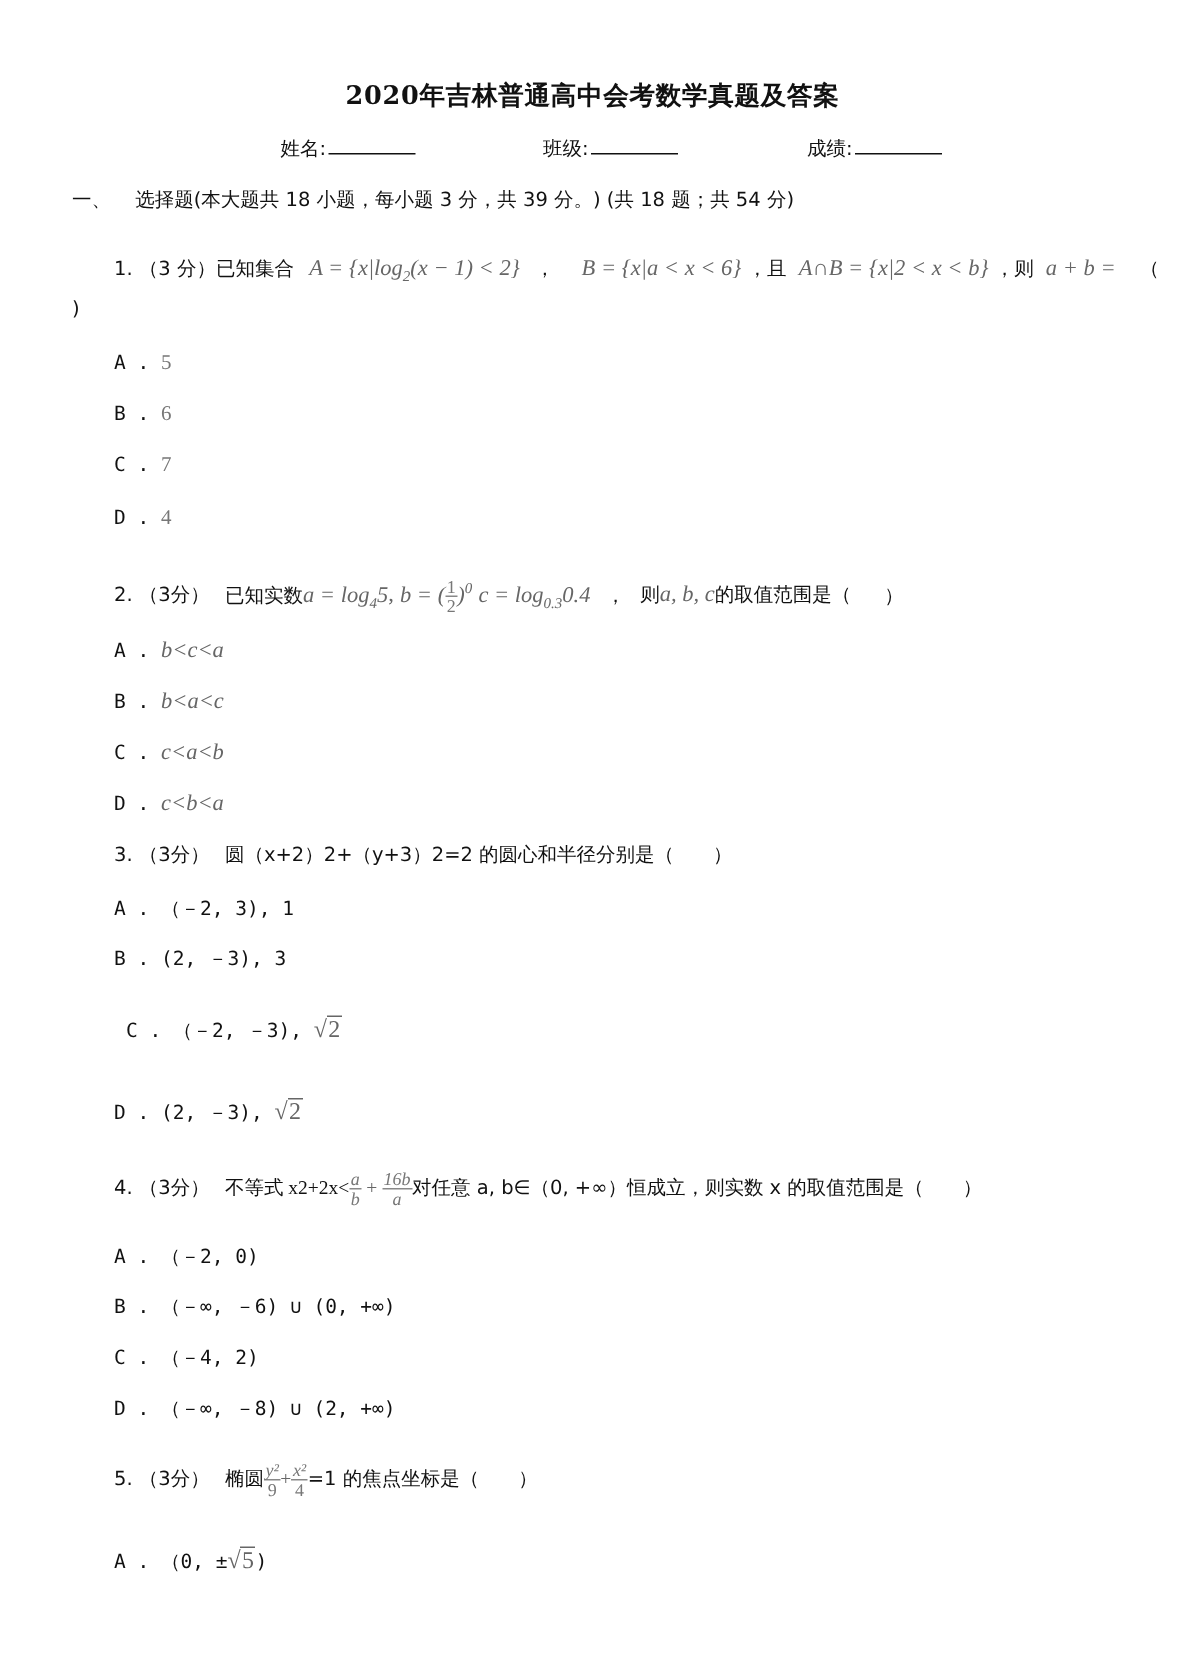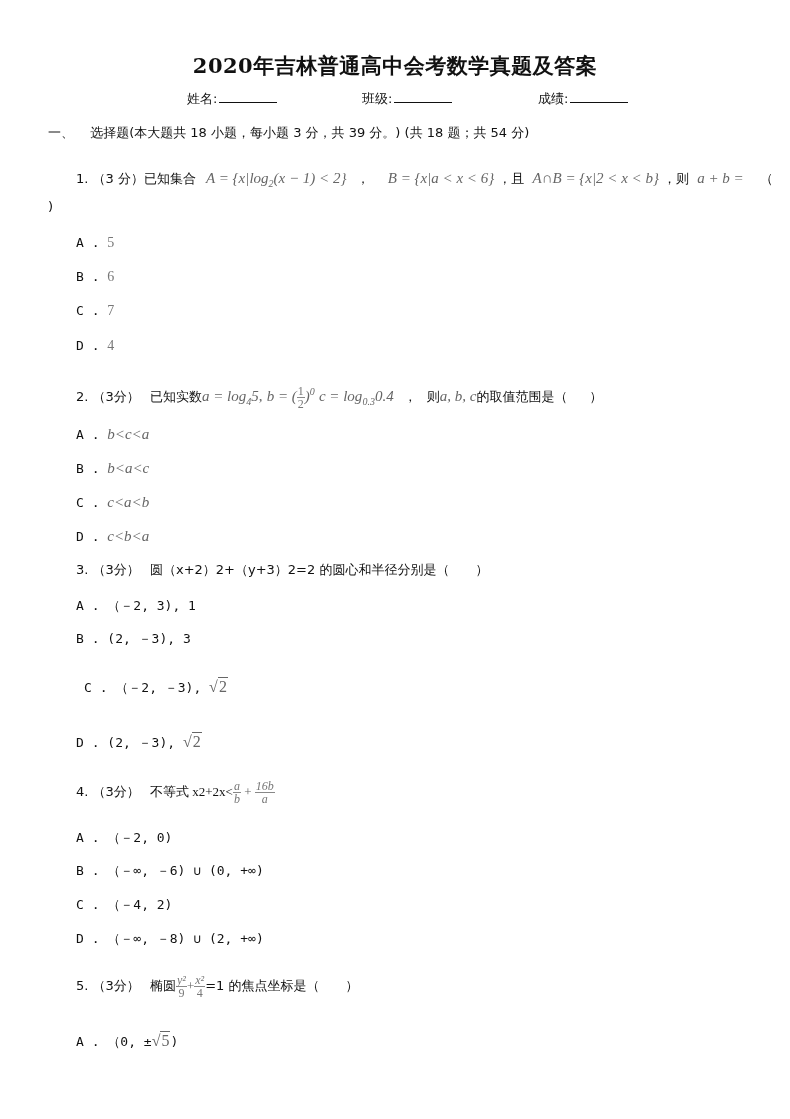--- a/index.html
+++ b/index.html
@@ -1,19 +1,19 @@
 <!DOCTYPE html>
 <html><head>
   <meta charset="utf-8">
   <style>
     html, body { margin: 0; padding: 0; background: #ffffff; }
     body { width: 790px; height: 1119px; position: relative; overflow: hidden;
            font-family: "DejaVu Sans", sans-serif; color: #111; }
     .abs { position: absolute; white-space: nowrap; }
-    .title { font-family: "DejaVu Serif", serif; font-size: 21px; font-weight: bold; letter-spacing: 0.5px; }
+    .title { font-family: "DejaVu Serif", serif; font-size: 17px; font-weight: bold; letter-spacing: 0.5px; }
     .info { font-size: 13px; }
     .blank { display: inline-block; width: 58px; border-bottom: 1px solid #111; height: 12px; vertical-align: baseline; margin-left: 2px; }
     .q { font-size: 13px; }
     .opt { font-size: 13px; font-family: "DejaVu Sans Mono", monospace; }
     .math { font-family: "Liberation Serif", "DejaVu Serif", serif; font-style: italic; color: #666; font-size: 15px; }
     .mathr { font-family: "Liberation Serif", "DejaVu Serif", serif; color: #666; font-size: 15px; }
     .num { font-family: "Liberation Serif", "DejaVu Serif", serif; color: #777; font-size: 14px; }
     sub { font-size: 10px; }
     sup { font-size: 10px; }
     .frac { display: inline-block; text-align: center; vertical-align: middle; line-height: 1; font-family: "Liberation Serif", serif; color: #777; font-size: 12px; }
@@ -81,21 +81,21 @@
   <span style="margin-left:6px;">圆（x+2）2+（y+3）2=2 的圆心和半径分别是（　　）</span>
 </div>
 <div class="abs opt" style="left:76px;top:597px;"><span>A .</span> <span>（－2, 3), 1</span></div>
 <div class="abs opt" style="left:76px;top:630px;"><span>B .</span> <span>(2, －3), 3</span></div>
 <div class="abs opt" style="left:84px;top:678px;text-align:center;"><span>C .</span> <span>（－2, －3),</span> <span class="sqrt">√<span class="rad">2</span></span></div>
 <div class="abs opt" style="left:76px;top:733px;"><span>D .</span> <span>(2, －3),</span> <span class="sqrt">√<span class="rad">2</span></span></div>
 
 <div class="abs q" style="left:76px;top:780px;">
   <span>4.</span>
   <span>（3分）</span>
-  <span style="margin-left:6px;font-family:Liberation Serif, serif;">不等式 x2+2x&lt;</span><span><span class="frac" style="font-style:italic;"><span class="n">a</span><span class="d">b</span></span><span class="mathr" style="font-size:13px;"> + </span><span class="frac" style="font-style:italic;"><span class="n">16b</span><span class="d">a</span></span></span>
+  <span style="margin-left:6px;font-family:Liberation Serif, serif;">不等式 x2+2x&lt;</span><span><span class="frac" style="font-style:italic;"><span class="n">a</span><span class="d">b</span></span><span class="mathr" style="font-size:13px;"> + </span><span class="frac" style="font-style:italic;"><span class="n">16b</span><span class="d">a</span></span></span><span>对任意 a, b∈（0, +∞）恒成立，则实数 x 的取值范围是（　　）</span>
 </div>
 <div class="abs opt" style="left:76px;top:829px;"><span>A .</span> <span>（－2, 0)</span></div>
 <div class="abs opt" style="left:76px;top:862px;"><span>B .</span> <span>（－∞, －6) ∪ (0, +∞)</span></div>
 <div class="abs opt" style="left:76px;top:896px;"><span>C .</span> <span>（－4, 2)</span></div>
 <div class="abs opt" style="left:76px;top:930px;"><span>D .</span> <span>（－∞, －8) ∪ (2, +∞)</span></div>
 
 <div class="abs q" style="left:76px;top:974px;">
   <span>5.</span>
   <span>（3分）</span>
   <span style="margin-left:6px;">椭圆</span><span><span class="frac" style="font-style:italic;"><span class="n">y²</span><span class="d" style="font-style:normal;">9</span></span><span class="mathr" style="font-size:13px;">+</span><span class="frac" style="font-style:italic;"><span class="n">x²</span><span class="d" style="font-style:normal;">4</span></span></span><span>=1 的焦点坐标是（　　）</span>

